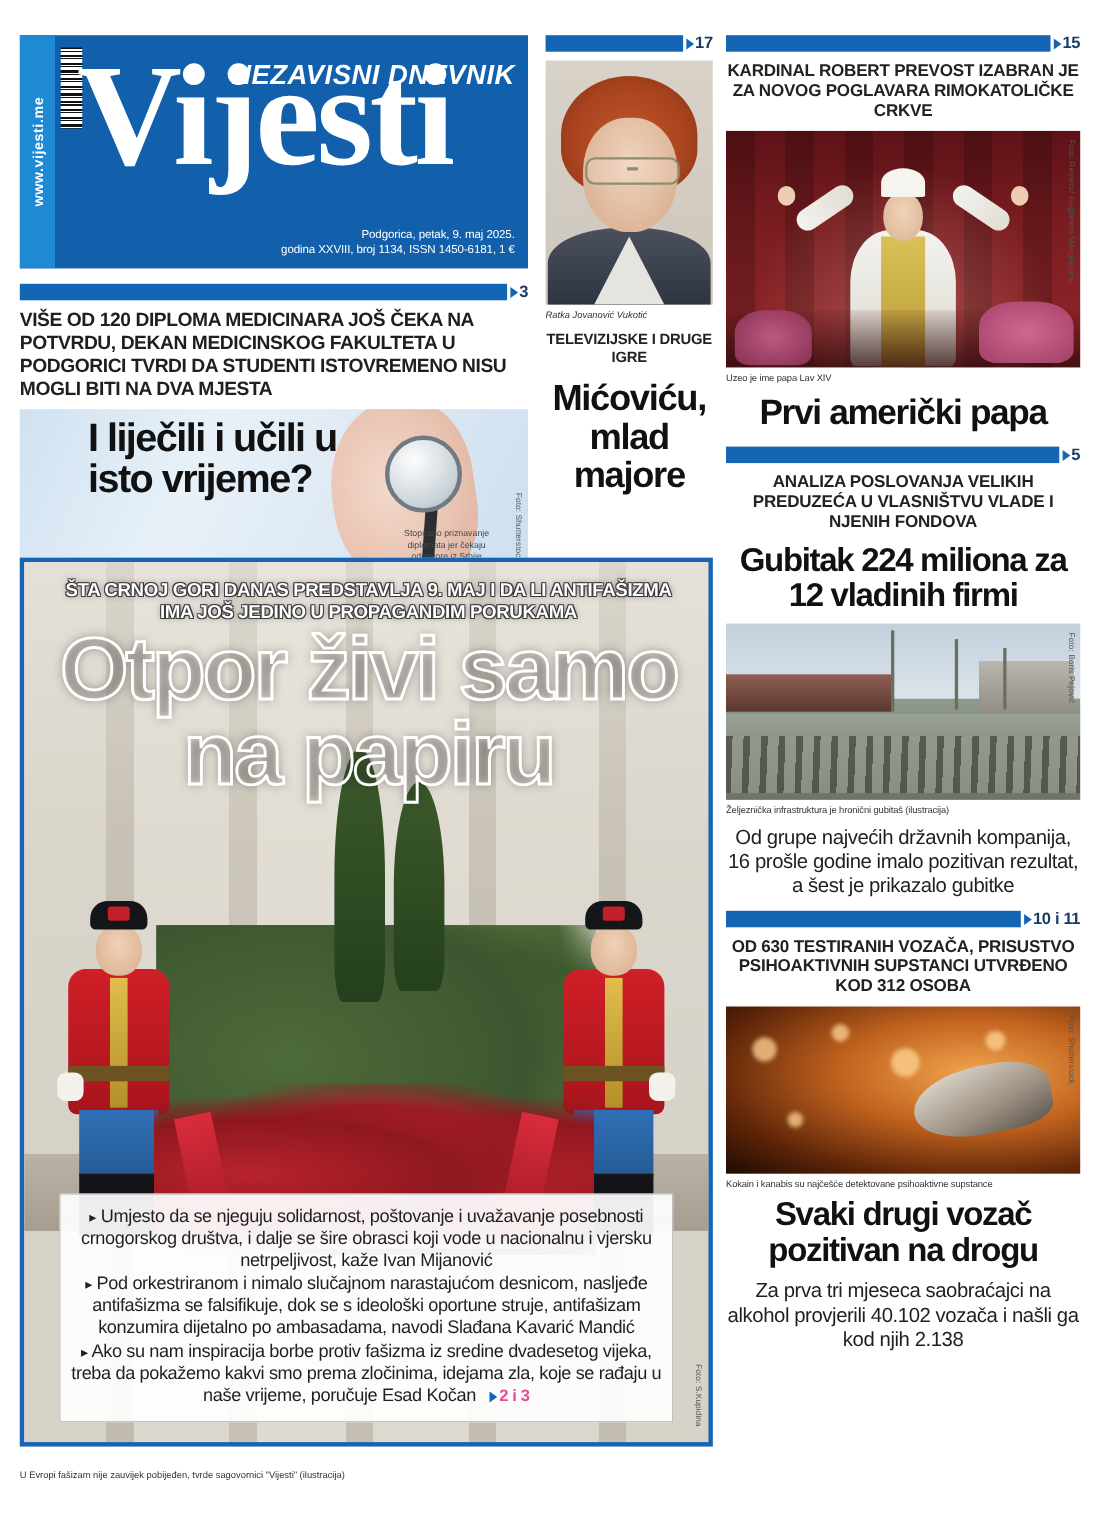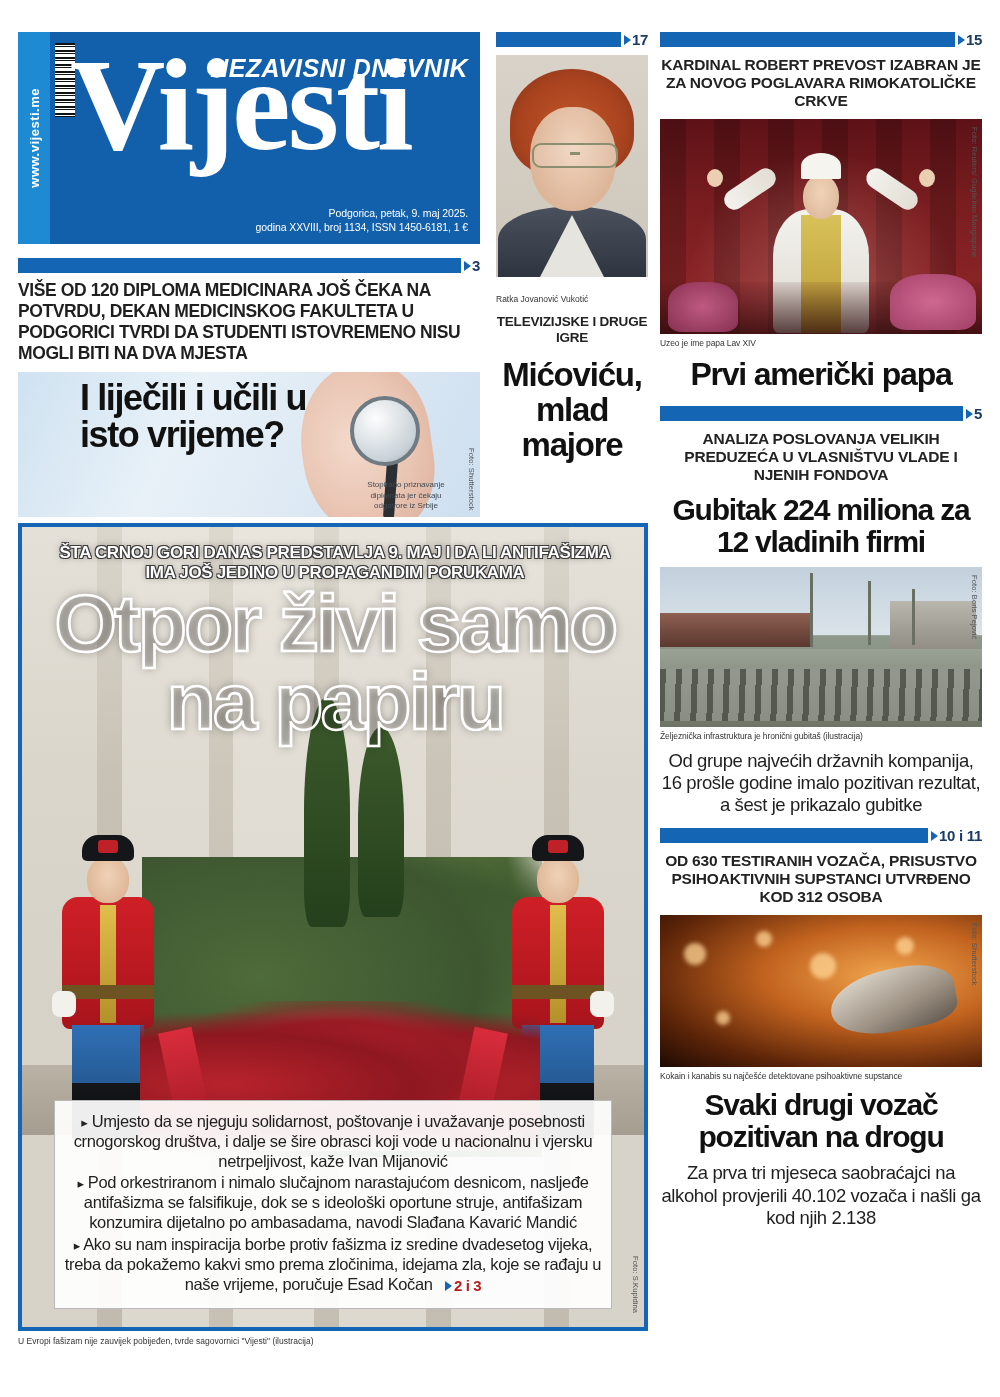--- a/index.html
+++ b/index.html
@@ -136,21 +136,21 @@
   }
   .cc-body{
     position:absolute;left:2px;bottom:0;width:148px;height:70px;
     background:linear-gradient(180deg,#4a505c,#2e3440);
     border-radius:46% 46% 0 0;
   }
   .cc-collar{
     position:absolute;left:44px;bottom:0;width:64px;height:62px;
     background:#e6e4df;clip-path:polygon(50% 0,100% 100%,0 100%);
   }
-  .cc-cap{margin-top:17px;font-size:8.5px;color:#333;}
+  .cc-cap{margin-top:4px;font-size:8.5px;color:#333;font-style:italic;}
   .cc-kicker{
     margin-top:10px;text-align:center;font-weight:bold;font-size:13.5px;
     line-height:1.18;color:#222;letter-spacing:-0.2px;
   }
   .cc-head{
     margin-top:12px;text-align:center;font-weight:bold;font-size:33px;
     line-height:1.06;letter-spacing:-1.2px;color:#111;
   }
 
   
@@ -259,21 +259,21 @@
     background:linear-gradient(160deg,#e8e2d6,#9c9183 60%,#5b5248);
     border-radius:52% 40% 30% 46%;transform:rotate(-11deg);
   }
   .rc-lastsub{
     margin-top:9px;text-align:center;font-size:18.5px;line-height:1.22;
     letter-spacing:-0.4px;color:#1f1f1f;
   }
 
   
   .feat{
-    position:absolute;left:18px;top:523px;width:630px;height:808px;
+    position:absolute;left:18px;top:507px;width:630px;height:808px;
     border:4px solid #1565b5;box-sizing:border-box;overflow:hidden;
     background:#cfcac2;
   }
   .feat-photo{
     position:absolute;inset:0;
     background:
       linear-gradient(180deg,rgba(236,232,224,0.55) 0%,rgba(214,208,197,0.18) 30%,rgba(120,120,100,0.05) 60%),
       linear-gradient(90deg,#dcd7cd 0 12%,#c5bfb3 12% 16%,#e2ddd4 16% 30%,#cbc5b9 30% 34%,
         #e5e0d7 34% 47%,#c9c3b7 47% 51%,#e3ded5 51% 65%,#c7c1b5 65% 69%,
         #e1dcd3 69% 84%,#c6c0b4 84% 88%,#ddd8cf 88% 100%);
@@ -337,21 +337,21 @@
   }
   .feat-quote{
     position:absolute;left:32px;right:32px;bottom:18px;
     background:rgba(255,255,255,0.93);border:1px solid #b9b9b9;
     padding:10px 1px 12px;text-align:center;
   }
   .q-line{font-size:16.5px;line-height:1.22;letter-spacing:-0.35px;color:#1f1f1f;margin:0 0 1px;}
   .q-mark{color:#222;font-size:13px;}
   .q-page{
     display:inline-flex;align-items:center;gap:2px;margin-left:8px;
-    font-weight:bold;font-size:15px;color:#b91c1c;vertical-align:-1px;
+    font-weight:bold;font-size:15px;color:#ec4899;vertical-align:-1px;
   }
   .feat-cap{
     position:absolute;left:18px;top:1336px;width:600px;
     font-size:8.5px;color:#333;
   }
 </style>
 </head>
 <body>
 
 <div class="page">

